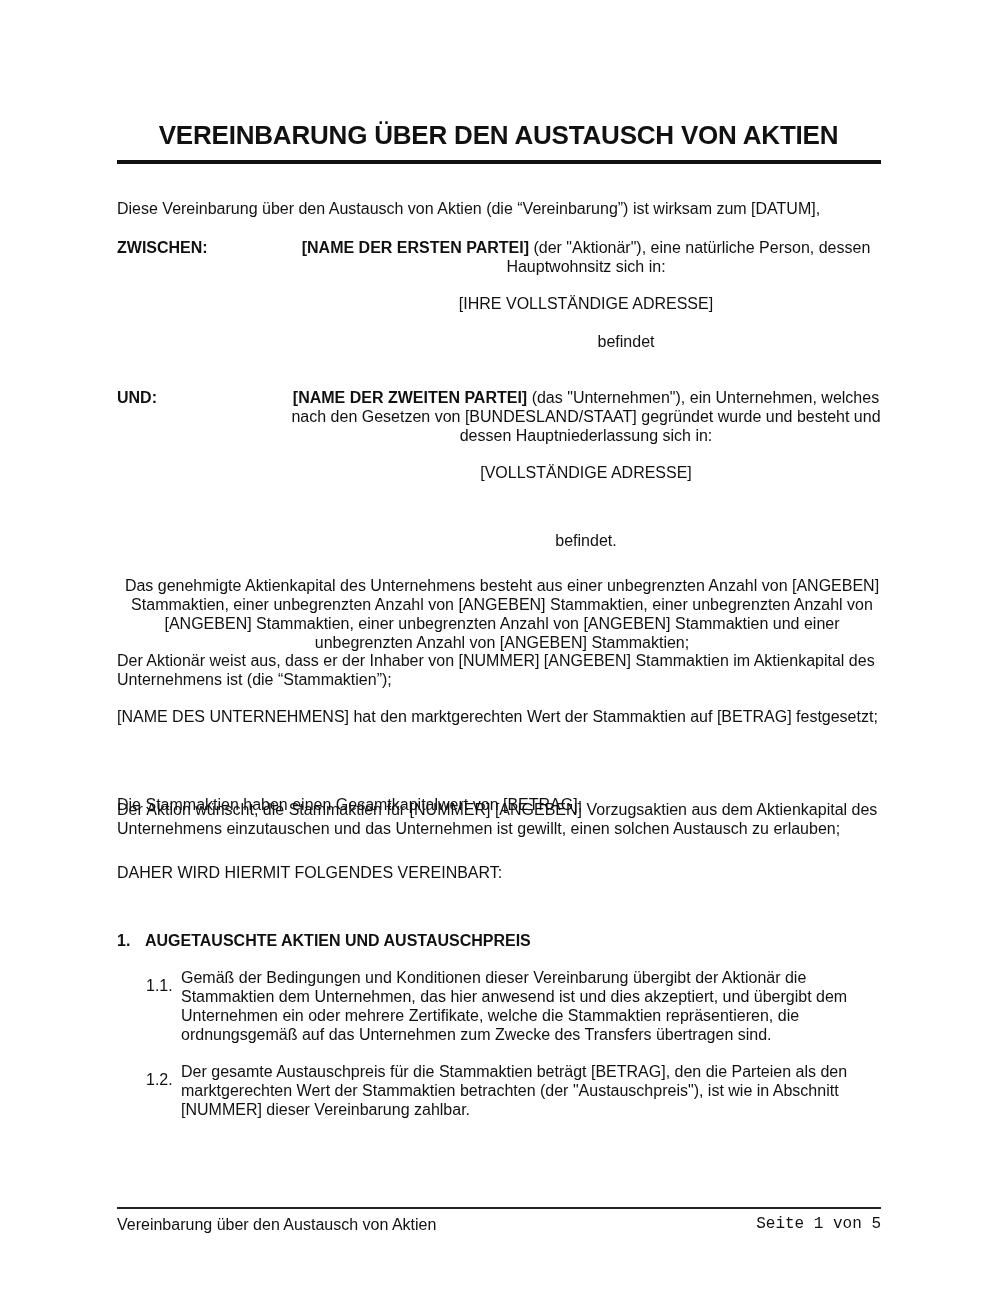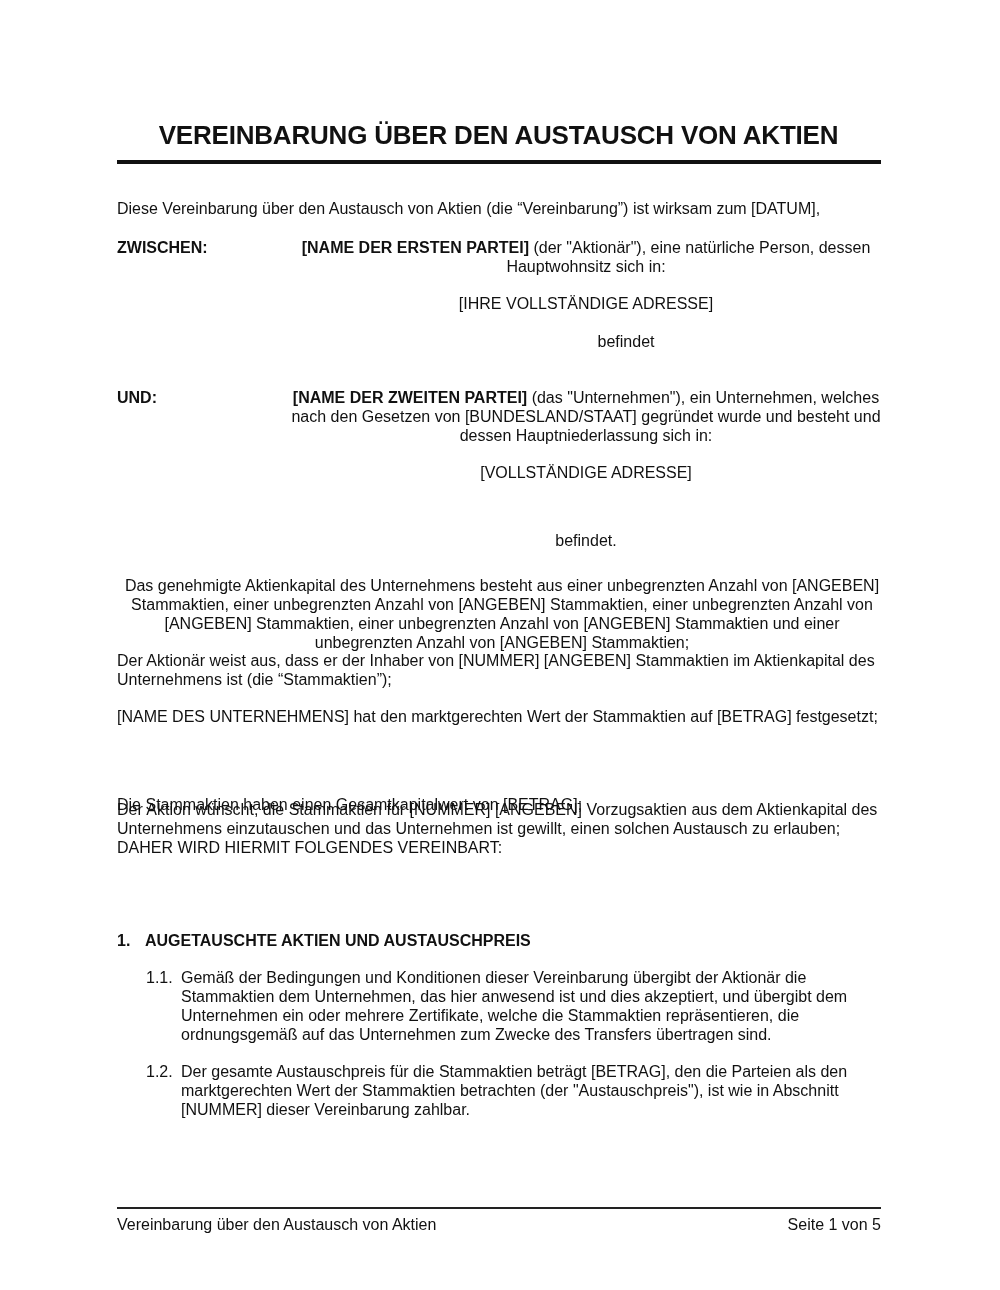--- a/index.html
+++ b/index.html
@@ -14,25 +14,25 @@
     font-weight: bold; font-size: 26px; line-height: 32px; letter-spacing: -0.2px;
   }
   .title-rule { left: 117px; width: 764px; top: 160px; height: 4px; background: #111; }
   .p { left: 117px; width: 770px; }
   .label { left: 117px; font-weight: bold; }
   .col2 { left: 291px; width: 590px; text-align: center; }
   .b { font-weight: bold; }
   .section-head { left: 117px; font-weight: bold; }
   .section-head .num { display: inline-block; width: 28px; }
   .sub { left: 146px; width: 740px; }
-  .sub .num { position: absolute; left: 0; top: 0; }
+  .sub .num { position: absolute; left: 0; top: 8px; }
   .sub .txt { margin-left: 35px; display: block; }
   .footer-rule { left: 117px; width: 764px; top: 1207px; height: 2px; background: #222; }
   .footer-left { left: 117px; top: 1215px; }
-  .footer-right { right: 119px; top: 1215px; text-align: right; }
+  .footer-right { right: 119px; top: 1215px; text-align: right; font-family: Liberation Mono, monospace; }
 </style>
 </head>
 <body>
 
 <div>
 
   <div class="abs title">VEREINBARUNG ÜBER DEN AUSTAUSCH VON AKTIEN</div>
   <div class="abs title-rule"></div>
 
   <div class="abs p" style="top:199px;">Diese Vereinbarung über den Austausch von Aktien (die “Vereinbarung”) ist wirksam zum [DATUM],</div>
@@ -49,21 +49,21 @@
     <span class="b">[NAME DER ZWEITEN PARTEI]</span><span> (das "Unternehmen"), ein Unternehmen, welches nach den Gesetzen von [BUNDESLAND/STAAT] gegründet wurde und besteht und dessen Hauptniederlassung sich in:</span>
   </div>
   <div class="abs col2" style="top:463px;">[VOLLSTÄNDIGE ADRESSE]</div>
   <div class="abs col2" style="top:501px;margin-top:30px;">befindet.</div>
 
   <div class="abs p" style="top:576px;text-align:center;">Das genehmigte Aktienkapital des Unternehmens besteht aus einer unbegrenzten Anzahl von [ANGEBEN] Stammaktien, einer unbegrenzten Anzahl von [ANGEBEN] Stammaktien, einer unbegrenzten Anzahl von [ANGEBEN] Stammaktien, einer unbegrenzten Anzahl von [ANGEBEN] Stammaktien und einer unbegrenzten Anzahl von [ANGEBEN] Stammaktien;</div>
   <div class="abs p" style="top:651px;">Der Aktionär weist aus, dass er der Inhaber von [NUMMER] [ANGEBEN] Stammaktien im Aktienkapital des Unternehmens ist (die “Stammaktien”);</div>
   <div class="abs p" style="top:707px;">[NAME DES UNTERNEHMENS] hat den marktgerechten Wert der Stammaktien auf [BETRAG] festgesetzt;</div>
   <div class="abs p" style="top:763px;margin-top:32px;">Die Stammaktien haben einen Gesamtkapitalwert von [BETRAG];</div>
   <div class="abs p" style="top:800px;">Der Aktion wünscht, die Stammaktien für [NUMMER] [ANGEBEN] Vorzugsaktien aus dem Aktienkapital des Unternehmens einzutauschen und das Unternehmen ist gewillt, einen solchen Austausch zu erlauben;</div>
-  <div class="abs p" style="top:838px;">DAHER WIRD HIERMIT FOLGENDES VEREINBART:</div>
+  <div class="abs p" style="top:863px;">DAHER WIRD HIERMIT FOLGENDES VEREINBART:</div>
 
   <div class="abs section-head" style="top:931px;">
     <span class="num">1.</span><span>AUGETAUSCHTE AKTIEN UND AUSTAUSCHPREIS</span>
   </div>
 
   <div class="abs sub" style="top:968px;">
     <span class="num">1.1.</span>
     <span class="txt">Gemäß der Bedingungen und Konditionen dieser Vereinbarung übergibt der Aktionär die Stammaktien dem Unternehmen, das hier anwesend ist und dies akzeptiert, und übergibt dem Unternehmen ein oder mehrere Zertifikate, welche die Stammaktien repräsentieren, die ordnungsgemäß auf das Unternehmen zum Zwecke des Transfers übertragen sind.</span>
   </div>
 

